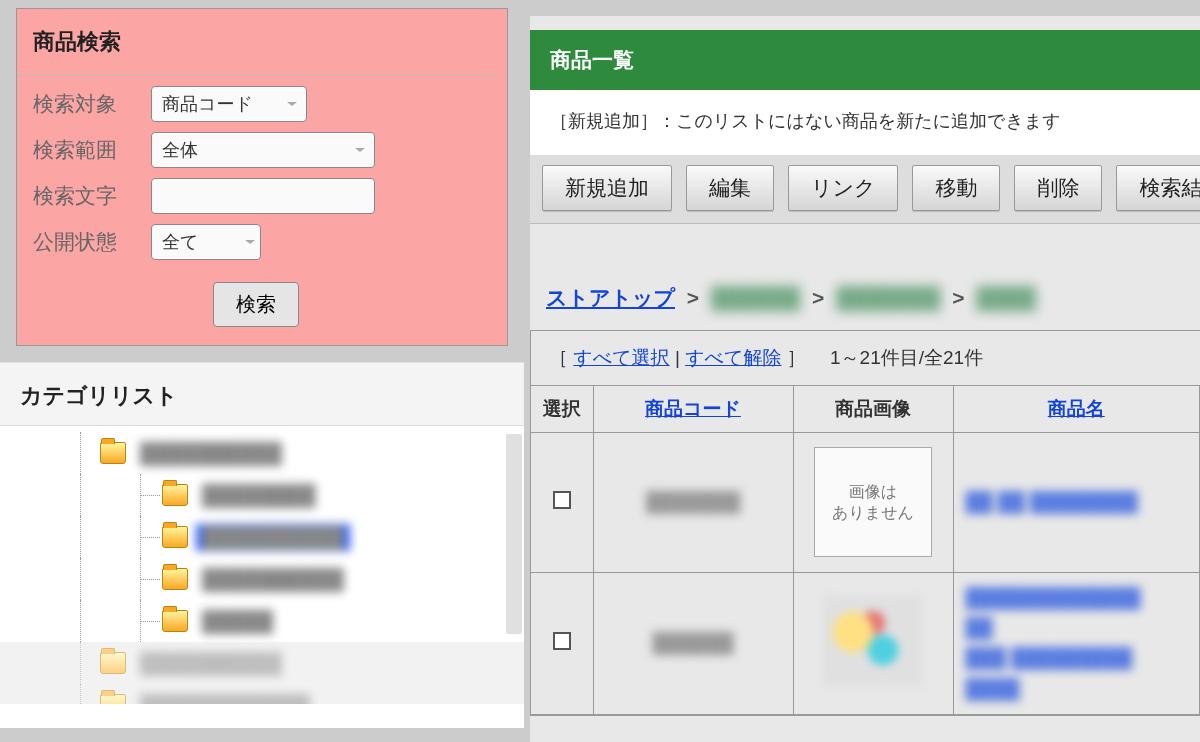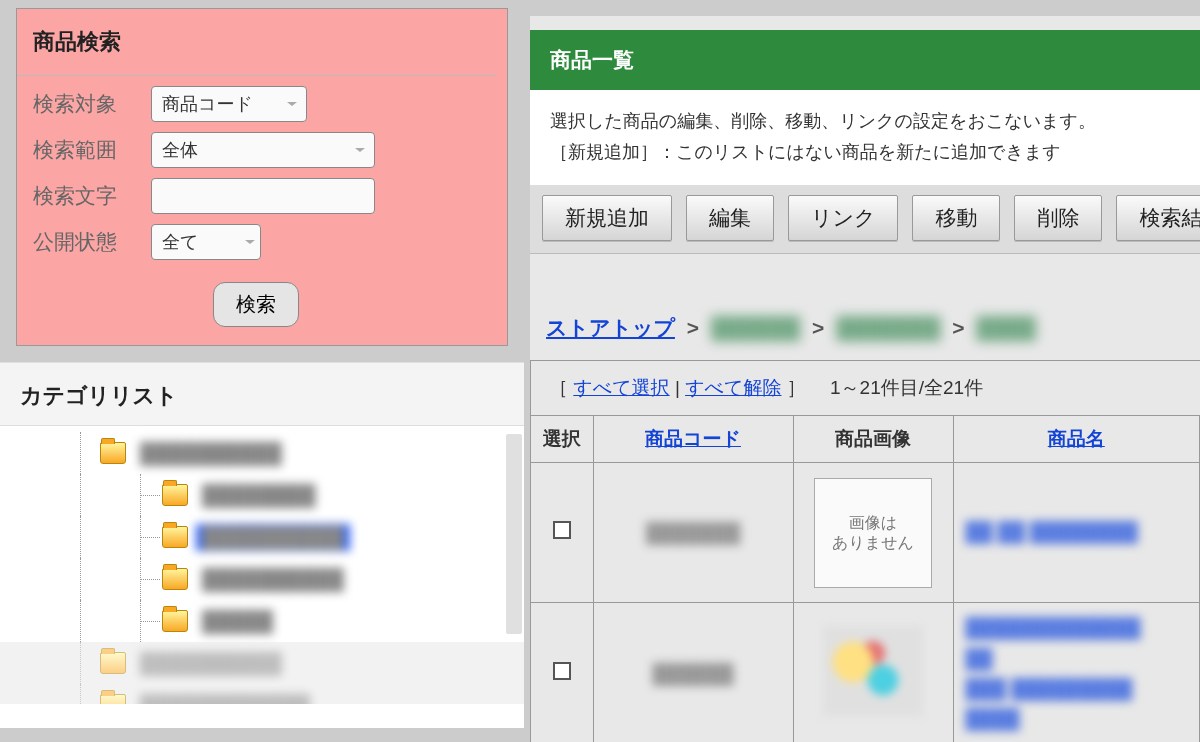--- a/index.html
+++ b/index.html
@@ -72,21 +72,21 @@
   .select-wrap.small::after { right:6px; }
   #sel-target { width: 156px; }
   #sel-scope  { width: 224px; }
   #sel-status { width: 110px; }
   .search-input { width: 224px; }
   .search-btn-row { text-align: center; margin-top: 22px; }
   .search-btn {
     display: inline-block;
     background: #e5e5e5;
     border: 1px solid #888;
-    border-radius: 12px;
+    border-radius: 4px;
     font-size: 20px;
     padding: 8px 22px;
     cursor: pointer;
   }
 
   
   .cat-outer {
     margin: 12px 0 0 0;
     background: #fff;
     border-top: 1px solid #e0e0e0;
@@ -410,21 +410,20 @@
 
       <div class="cat-scrollbar"></div>
     </div>
   </div>
 </div>
 
 <div class="right-panel">
   <div class="green-bar">商品一覧</div>
 
   <div class="desc-area">
-    <div>選択した商品の編集、削除、移動、リンクの設定をおこないます。</div>
     <div>［新規追加］：このリストにはない商品を新たに追加できます</div>
   </div>
 
   <div class="btn-row">
     <span class="action-btn">新規追加</span>
     <span class="action-btn">編集</span>
     <span class="action-btn">リンク</span>
     <span class="action-btn">移動</span>
     <span class="action-btn">削除</span>
     <span class="action-btn">検索結果を</span>

